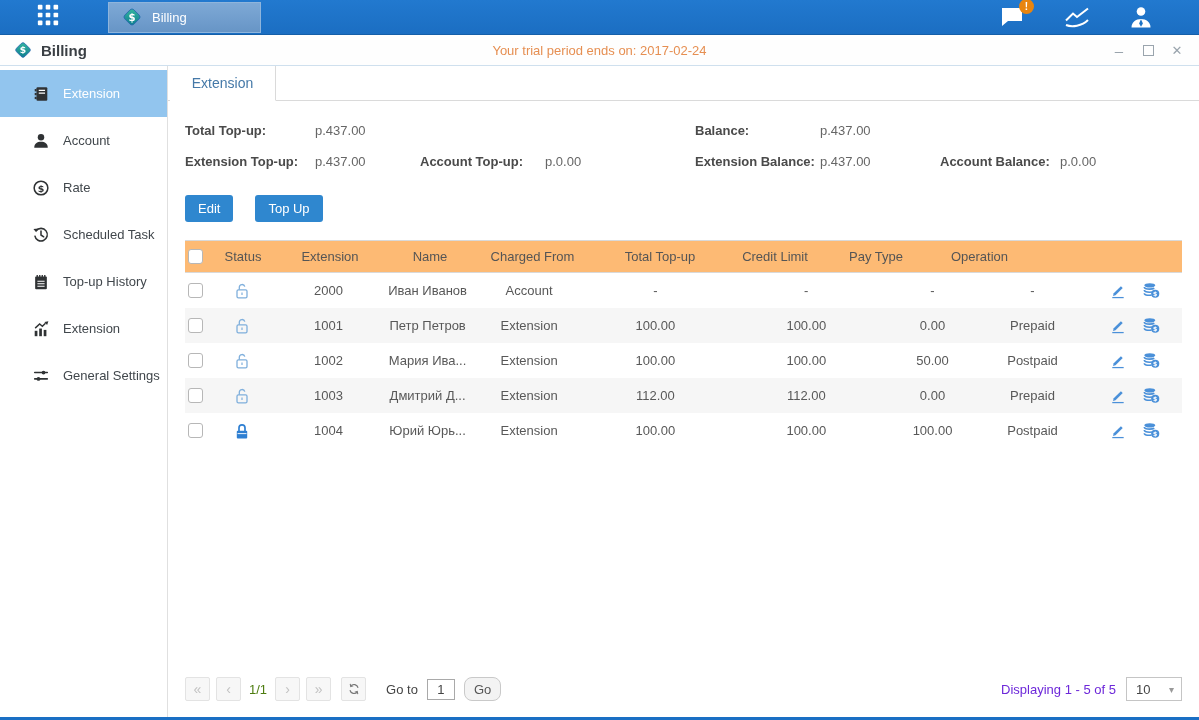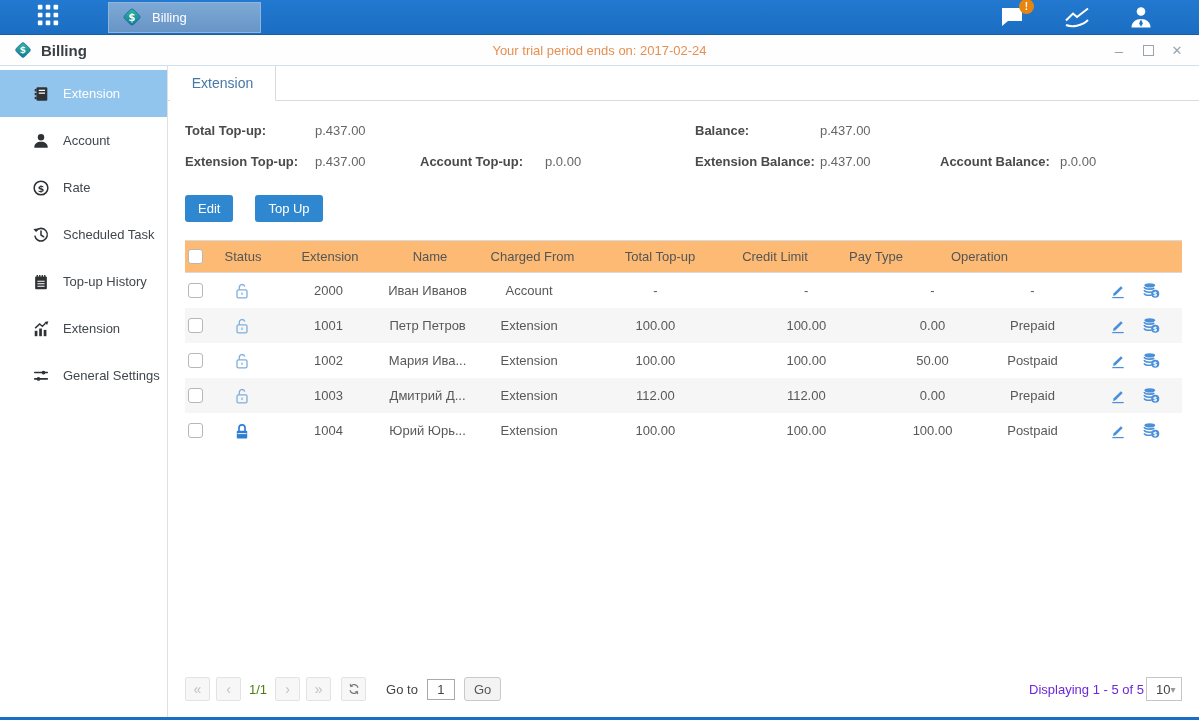--- a/index.html
+++ b/index.html
@@ -67,23 +67,23 @@
   .op-icon svg { width:19px; height:19px; }
 
   
   .footer { margin-top:auto; display:flex; align-items:center; padding:10px 0 16px; font-size:13px; color:#444; flex:none; }
   .pg-btn { width:25px; height:24px; border:1px solid #e3e3e3; background:#f7f7f7; color:#c2c2c2; display:flex; align-items:center; justify-content:center; border-radius:2px; margin-right:6px; font-size:14px; cursor:pointer; }
   .pg-btn svg { width:14px; height:14px; }
   .page-indicator { margin:0 8px 0 2px; color:#4d7c0f; }
   .refresh-btn { margin-left:4px; }
   .goto-label { margin-left:14px; }
   .goto-input { width:28px; height:21px; border:1px solid #a9a9a9; margin-left:9px; text-align:center; font-size:13px; font-family:inherit; color:#444; }
-  .go-btn { margin-left:9px; height:24px; padding:0 9px; background:#f3f3f3; border:1px solid #c9c9c9; border-radius:3px; font-size:13px; color:#555; cursor:pointer; font-family:inherit; }
+  .go-btn { margin-left:9px; height:24px; padding:0 9px; background:#f3f3f3; border:1px solid #c9c9c9; border-radius:8px; font-size:13px; color:#555; cursor:pointer; font-family:inherit; }
   .displaying { margin-left:auto; color:#6d28d9; }
-  .page-size { margin-left:2px; width:36px; height:24px; border:1px solid #c5c5c5; background:#fff; display:flex; align-items:center; justify-content:space-between; padding:0 7px 0 9px; cursor:pointer; color:#444; }
+  .page-size { margin-left:10px; width:56px; height:24px; border:1px solid #c5c5c5; background:#fff; display:flex; align-items:center; justify-content:space-between; padding:0 7px 0 9px; cursor:pointer; color:#444; }
   .caret { color:#999; font-size:10px; }
 
   .bottom-strip { position:absolute; left:0; right:0; bottom:0; height:3px; background:#1a6fc4; }
 </style>
 </head>
 <body>
 
 <div class="window">
 
   <div class="topbar">

